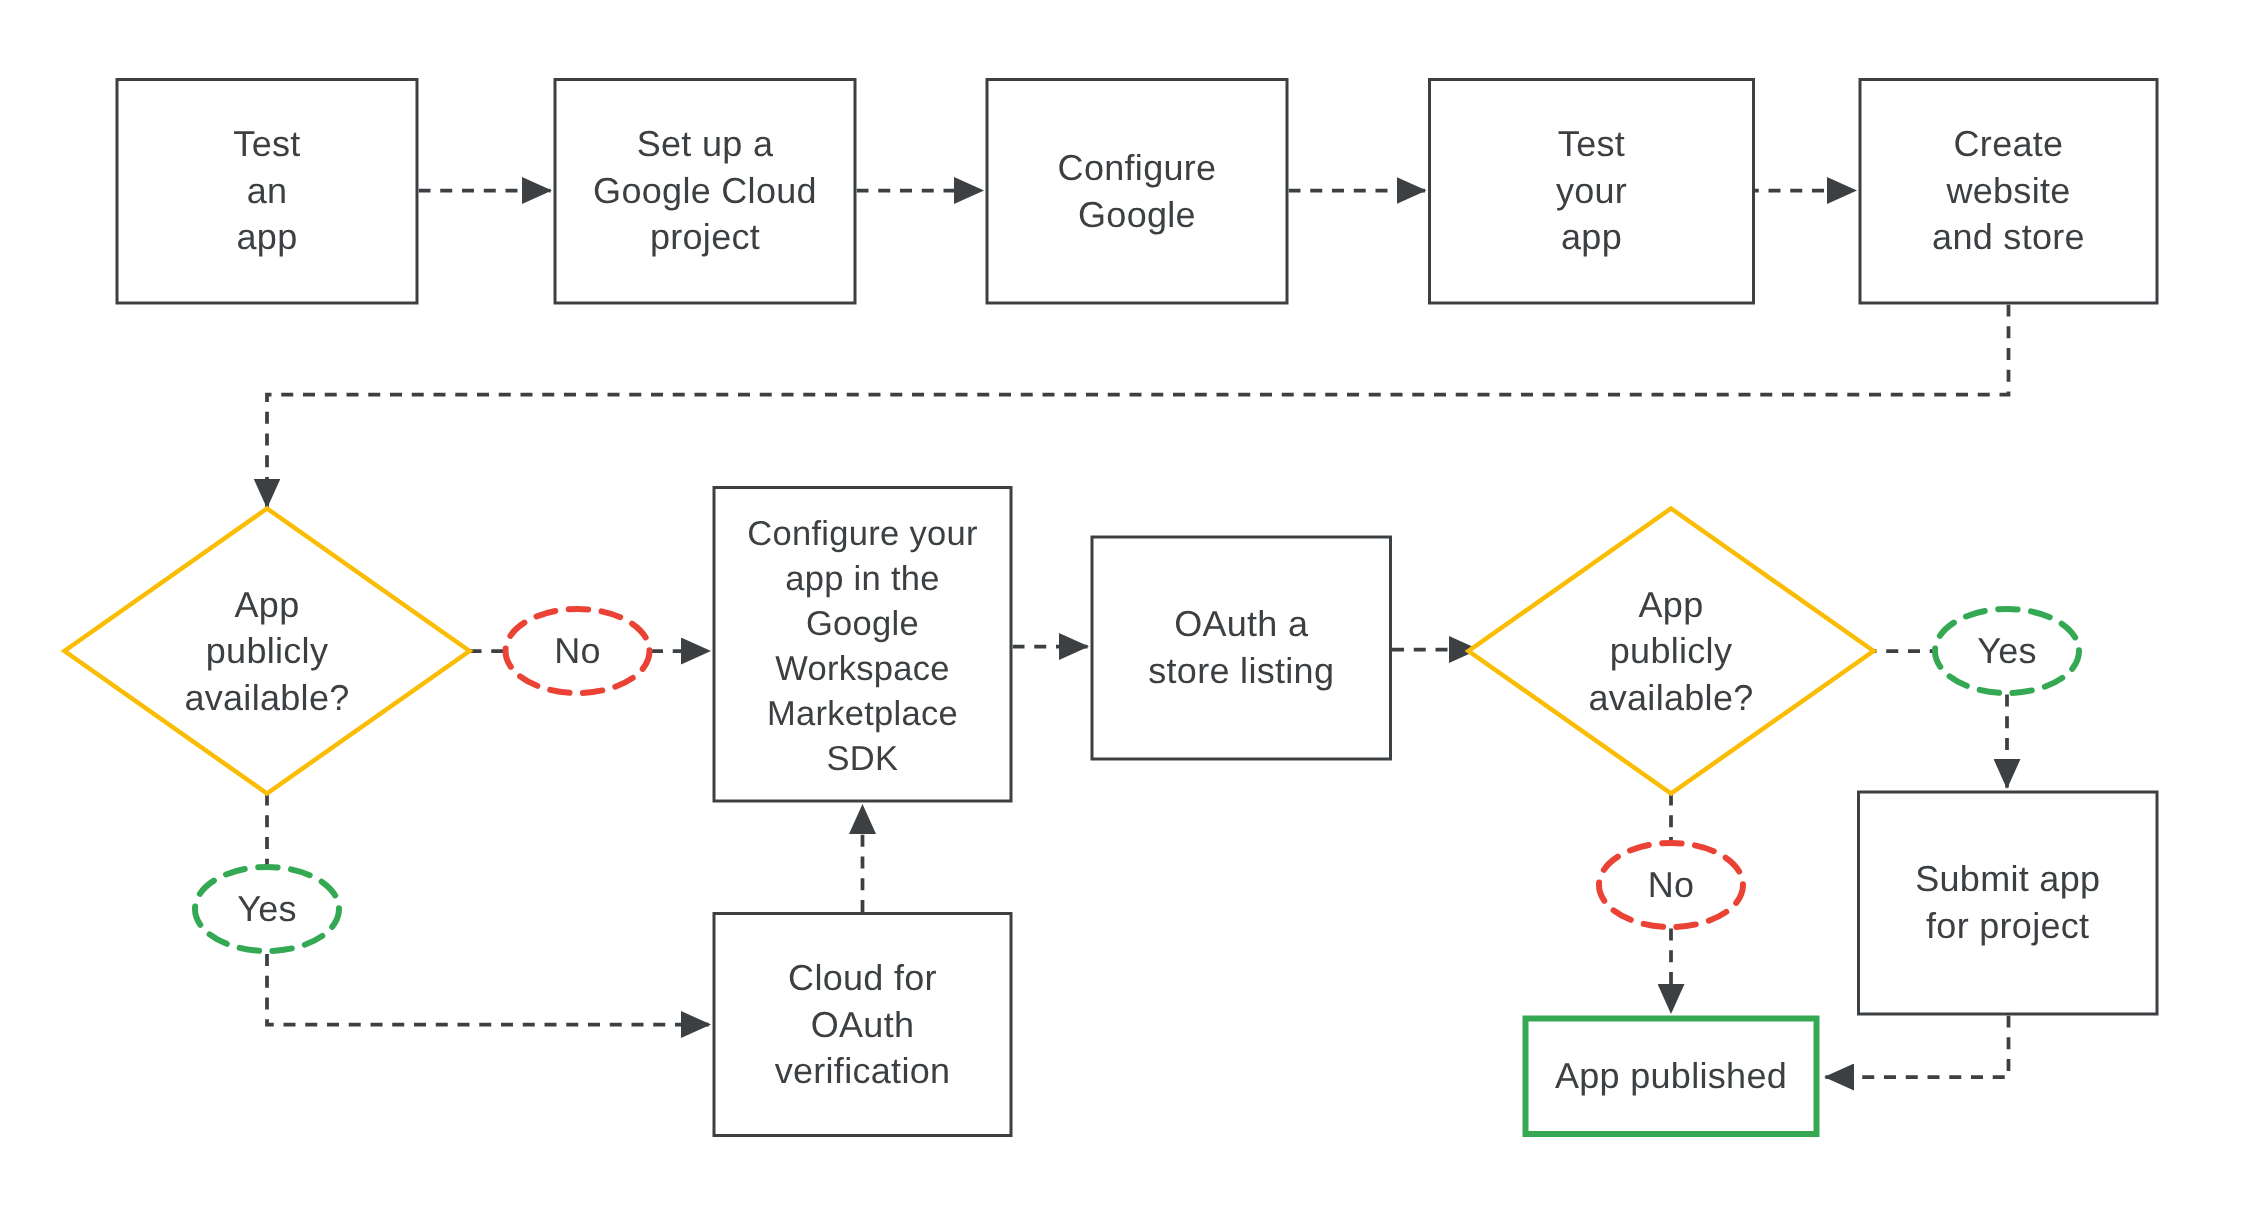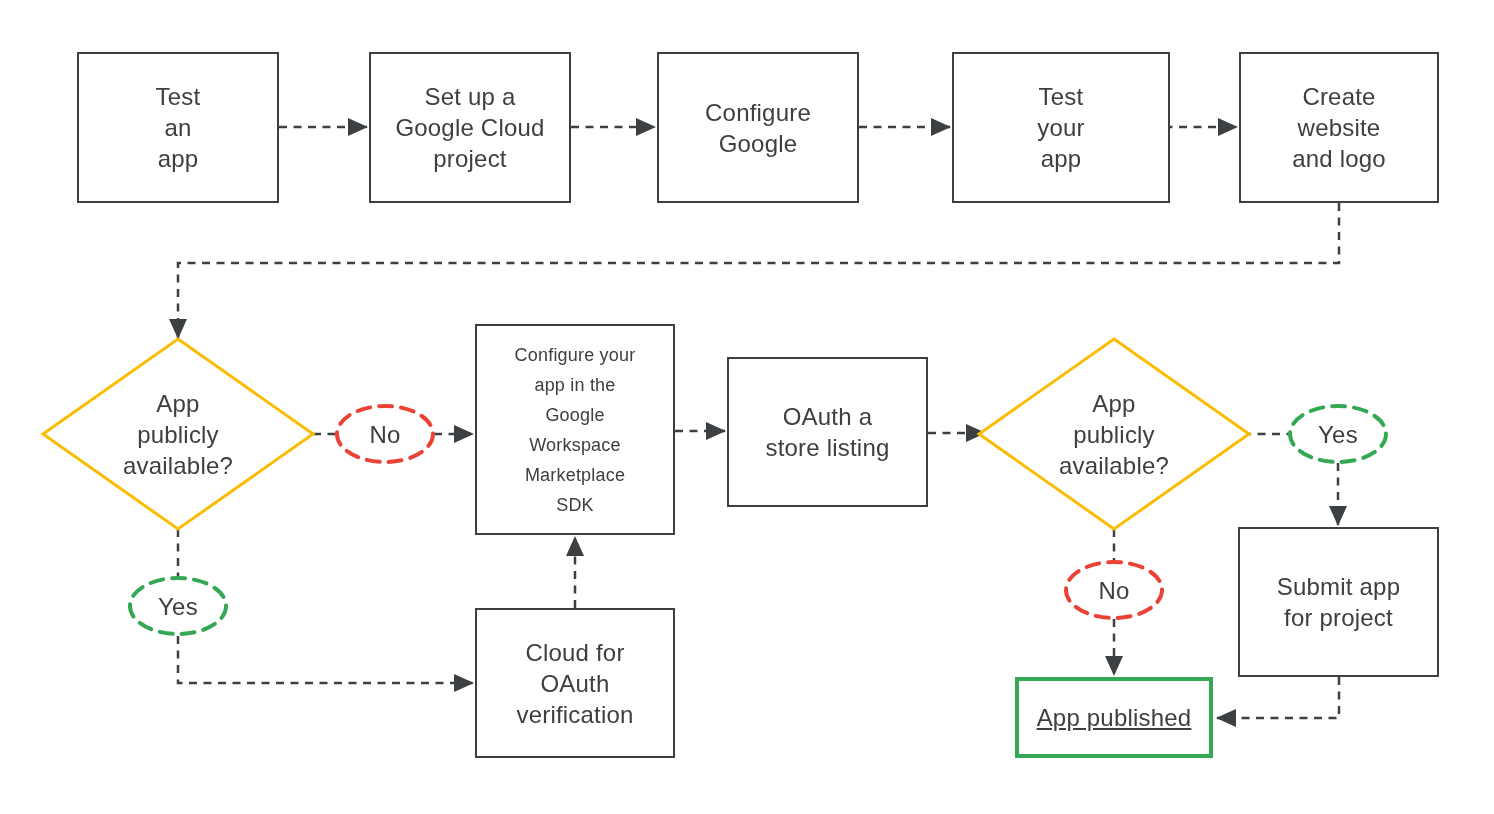--- a/index.html
+++ b/index.html
@@ -6,21 +6,21 @@
   .canvas{
     position:relative;width:1494px;height:814px;background:var(--background,#fff);
     font-family:"Liberation Sans",sans-serif;color:var(--text,#3c4043);
     overflow:hidden;
   }
   .wires{position:absolute;left:0;top:0;z-index:1;}
   .wire{fill:none;stroke:var(--outline);stroke-width:2.5;stroke-dasharray:8 6.5;}
   .arrowhead{fill:var(--outline);stroke:none;}
   .node{position:absolute;z-index:2;display:flex;align-items:center;justify-content:center;box-sizing:border-box;}
   .box{background:#fff;border:2px solid var(--outline);}
-  .box-green{background:#fff;border:4px solid var(--green);text-decoration:underline;}
+  .box-green{background:#fff;border:4px solid var(--green);}
   .label{
     white-space:pre-line;text-align:center;font-size:24px;line-height:31px;
     color:var(--text);letter-spacing:.2px;
   }
   .diamond,.oval{background:transparent;}
   .diamond svg,.oval svg{position:absolute;left:0;top:0;display:block;}
   .diamond-poly{fill:#fff;stroke:var(--yellow);stroke-width:3;stroke-linejoin:miter;}
   .oval-ellipse{fill:#fff;stroke-width:4;stroke-dasharray:13 9;stroke-linecap:round;}
   .oval-red{stroke:var(--red);}
   .oval-green{stroke:var(--green);}
@@ -76,21 +76,21 @@
 
   <div class="node box" style="left:952px;top:52px;width:218px;height:151px">
     <span class="label">Test
 your
 app</span>
   </div>
 
   <div class="node box" style="left:1239px;top:52px;width:200px;height:151px">
     <span class="label">Create
 website
-and logo</span>
+and store</span>
   </div>
 
   <div class="node diamond" style="left:40px;top:336px;width:276px;height:196px">
     <svg width="276" height="196" viewBox="0 0 276 196">
       <polygon class="diamond-poly" points="138,3 273,98 138,193 3,98"></polygon>
     </svg>
     <span class="label">App
 publicly
 available?</span>
   </div>
@@ -103,21 +103,21 @@
   </div>
 
   <div class="node oval" style="left:126px;top:574px;width:104px;height:64px">
     <svg width="104" height="64" viewBox="0 0 104 64">
       <ellipse class="oval-ellipse oval-green" cx="52" cy="32" rx="48" ry="28"></ellipse>
     </svg>
     <span class="label">Yes</span>
   </div>
 
   <div class="node box" style="left:475px;top:324px;width:200px;height:211px">
-    <span class="label" style="font-size:18px;line-height:30px">Configure your
+    <span class="label" style="font-size:23px;line-height:30px">Configure your
 app in the
 Google
 Workspace
 Marketplace
 SDK</span>
   </div>
 
   <div class="node box" style="left:475px;top:608px;width:200px;height:150px">
     <span class="label">Cloud for
 OAuth

